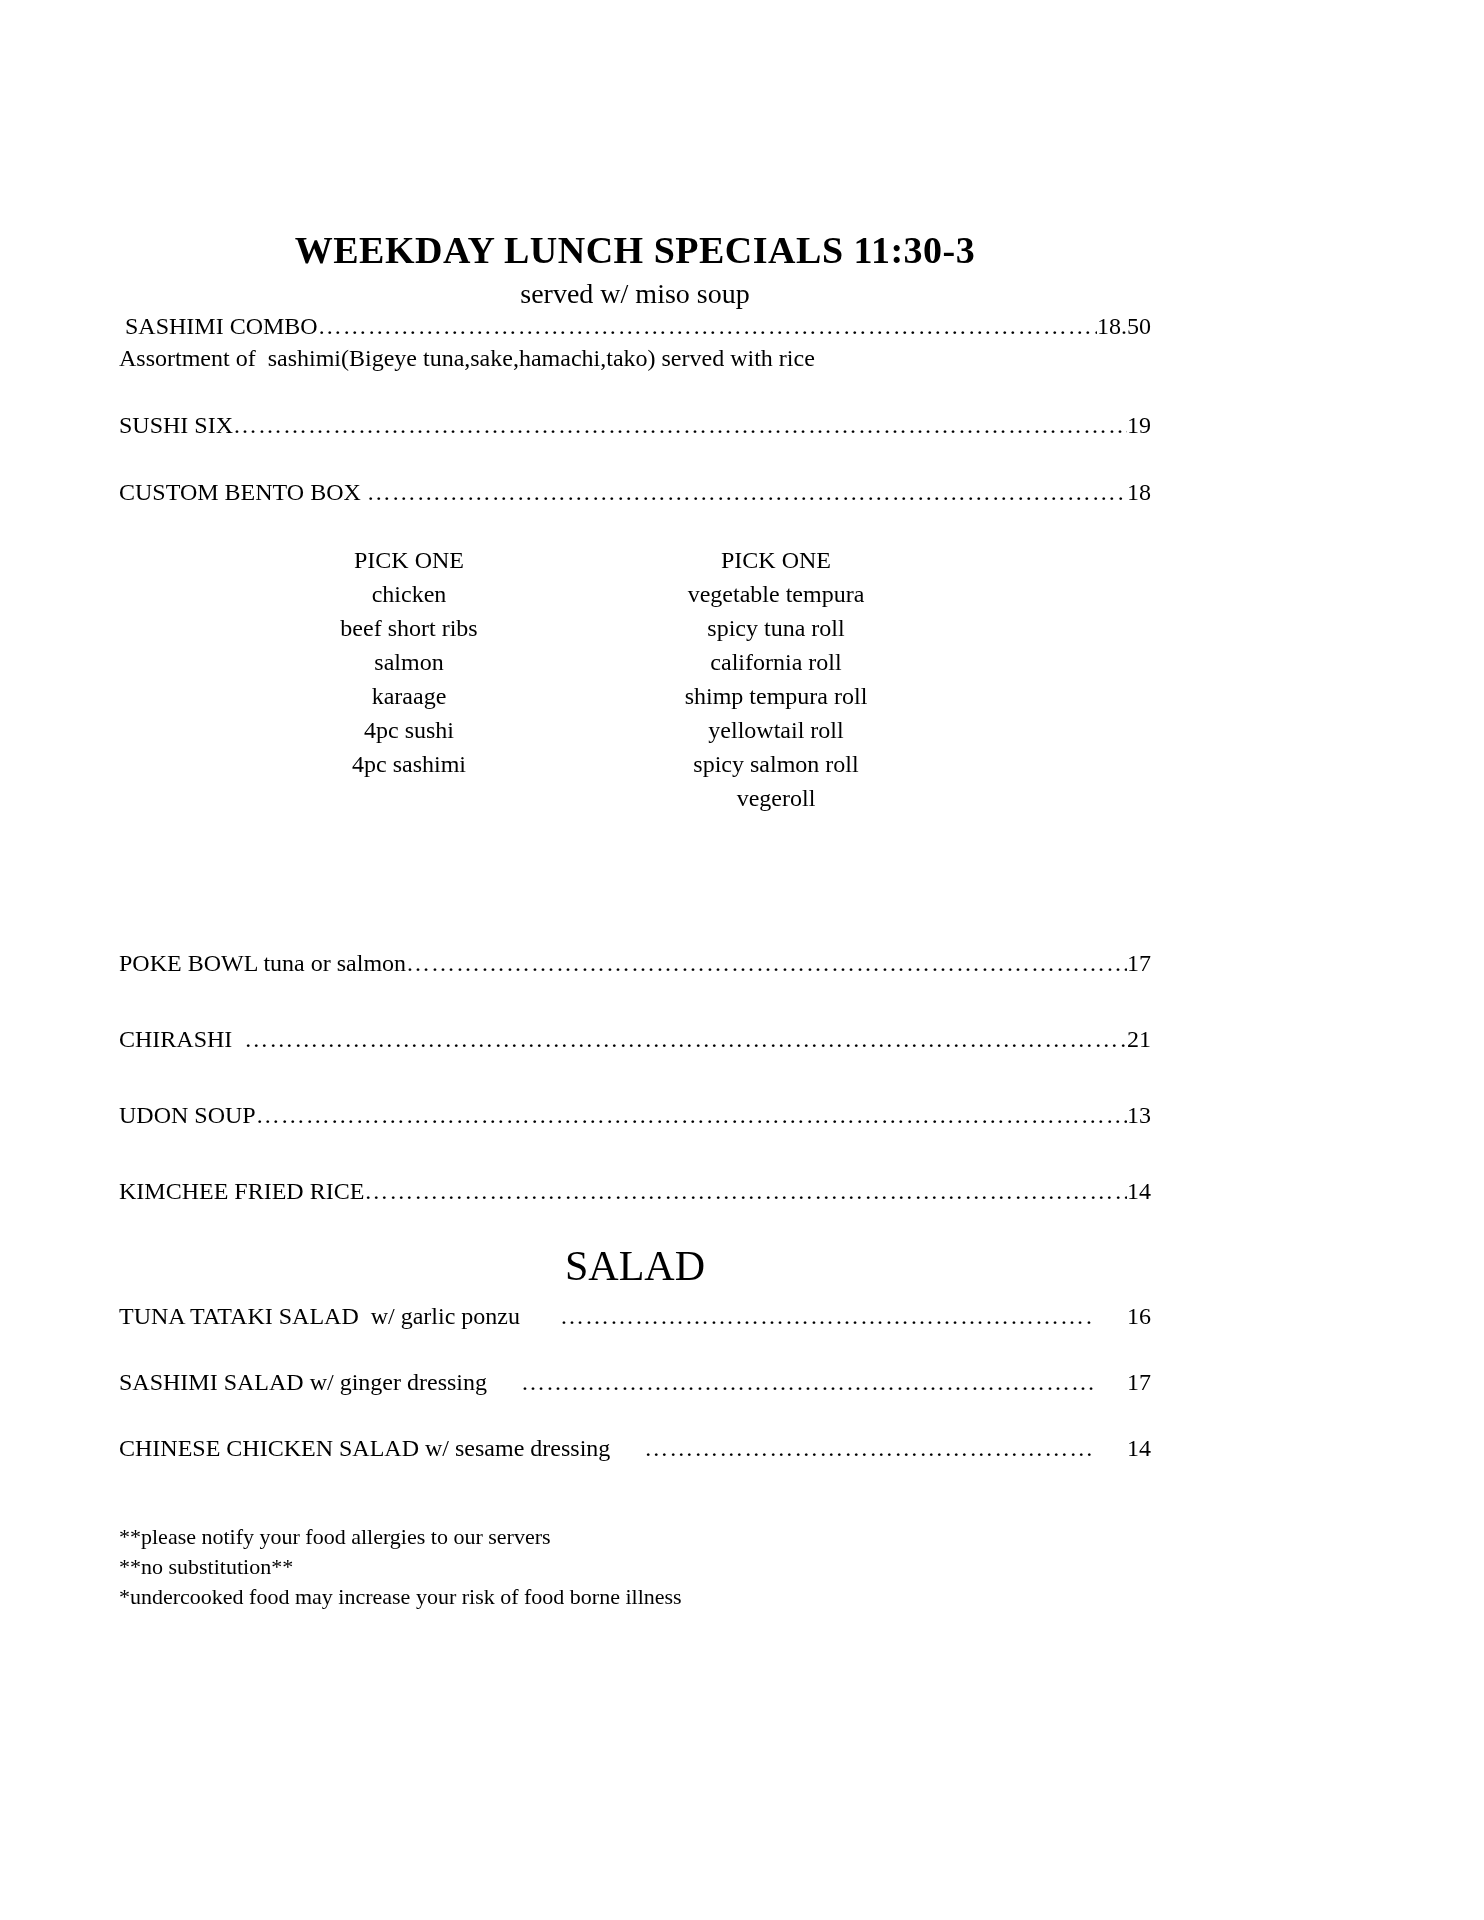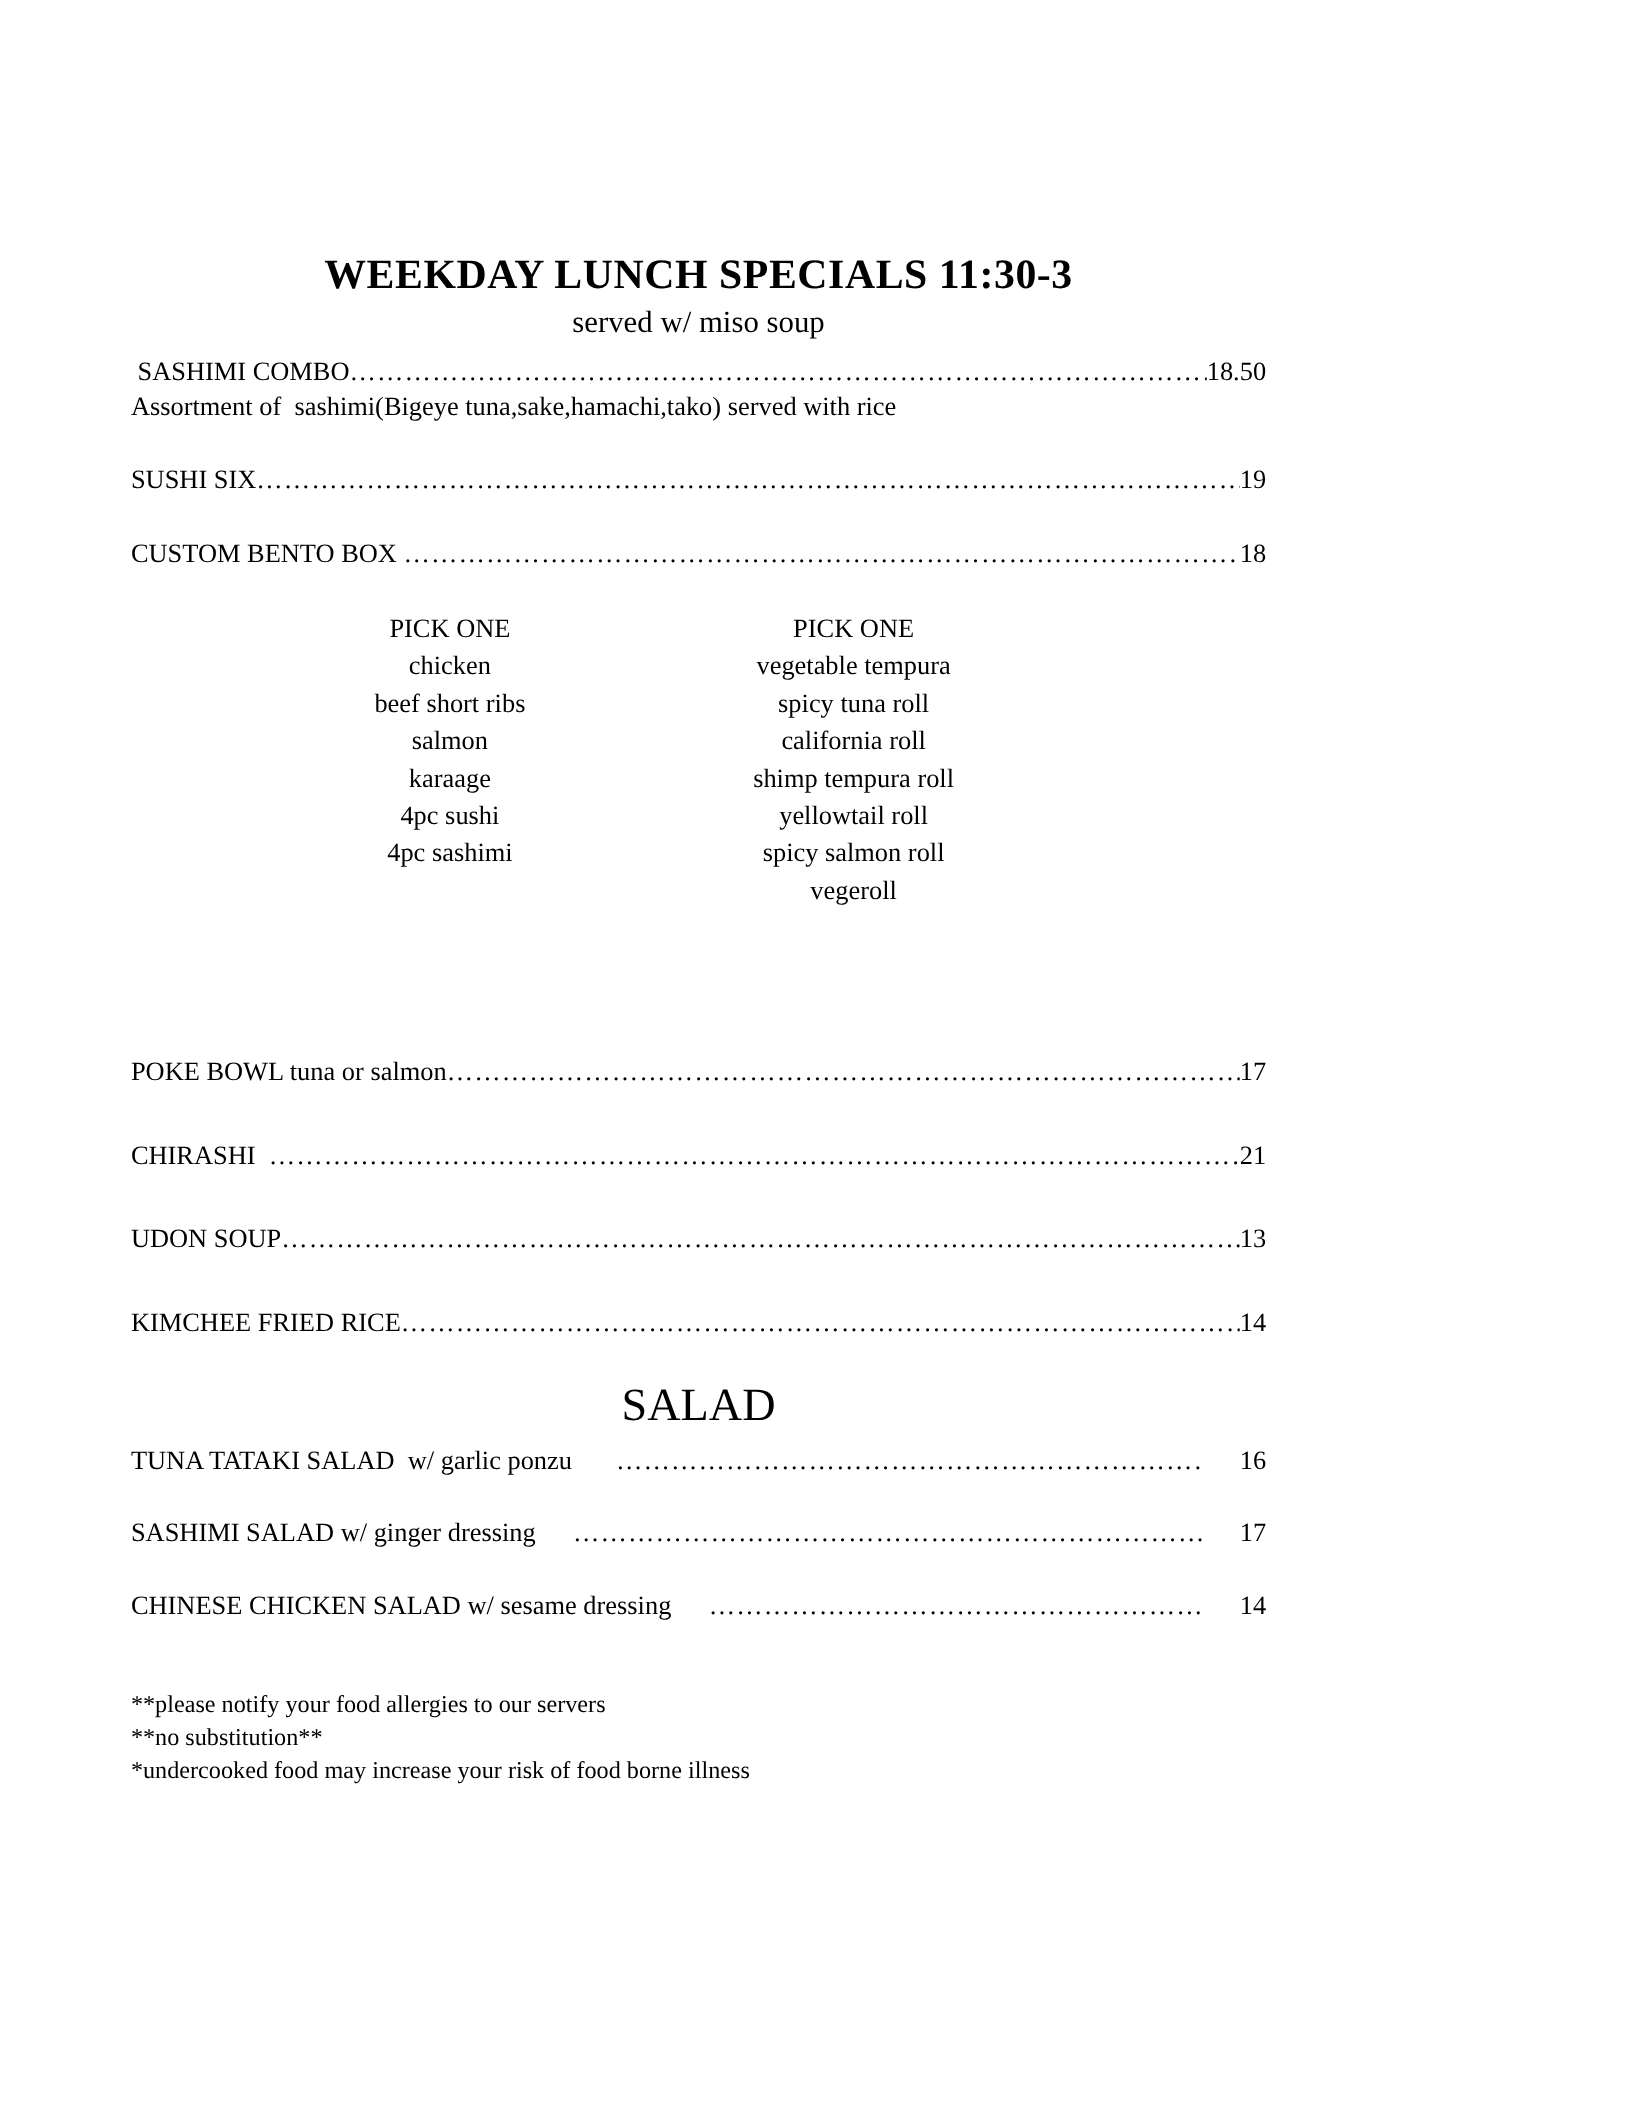--- a/index.html
+++ b/index.html
@@ -25,21 +25,20 @@
   .menu-title {
     text-align: center;
     font-weight: bold;
     font-size: 38px;
     letter-spacing: 0.5px;
     margin-bottom: 6px;
   }
   .menu-subtitle {
     text-align: center;
     font-size: 28px;
-    margin-bottom: 12px;
   }
   .price-line {
     display: flex;
     align-items: flex-end;
     font-size: 24px;
     line-height: 32px;
     white-space: pre;
   }
   .leader {
     flex: 1;

